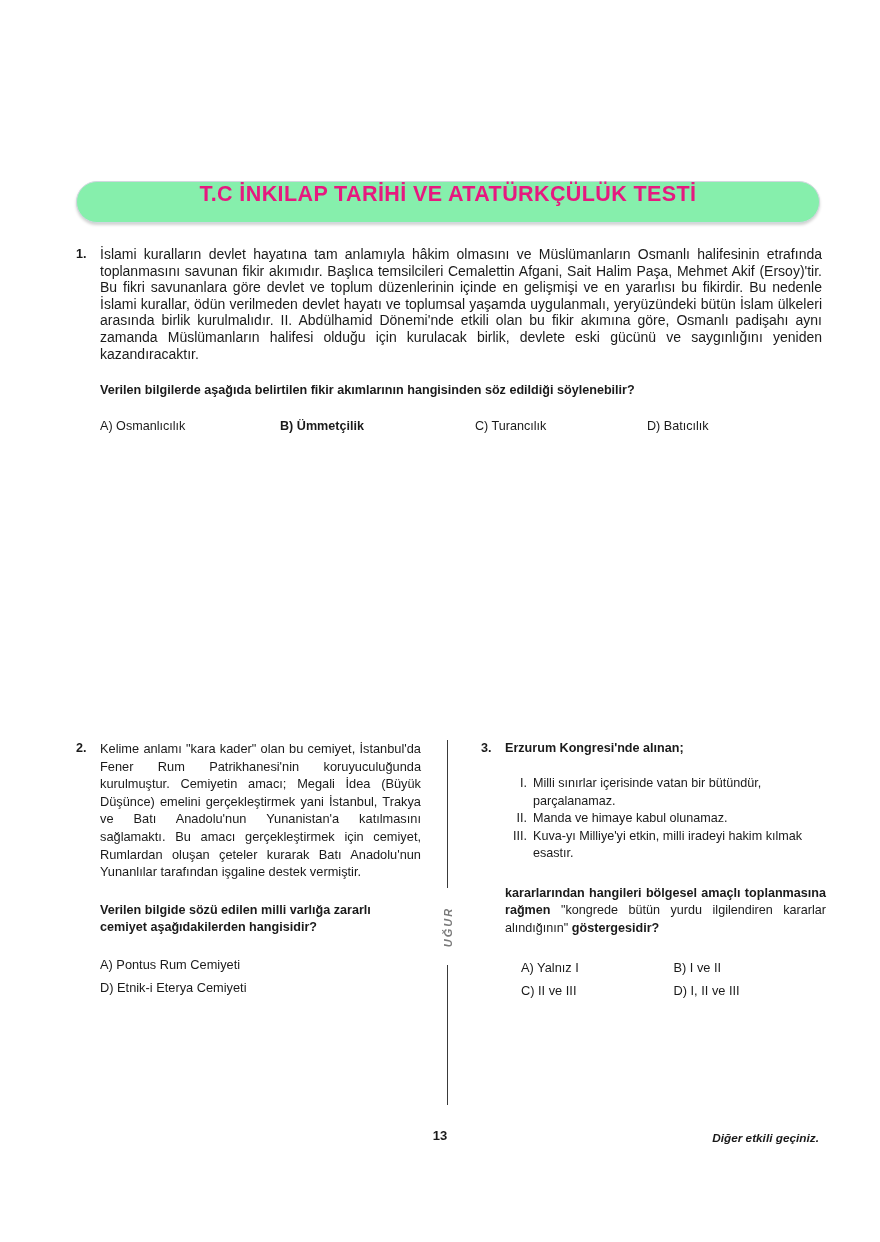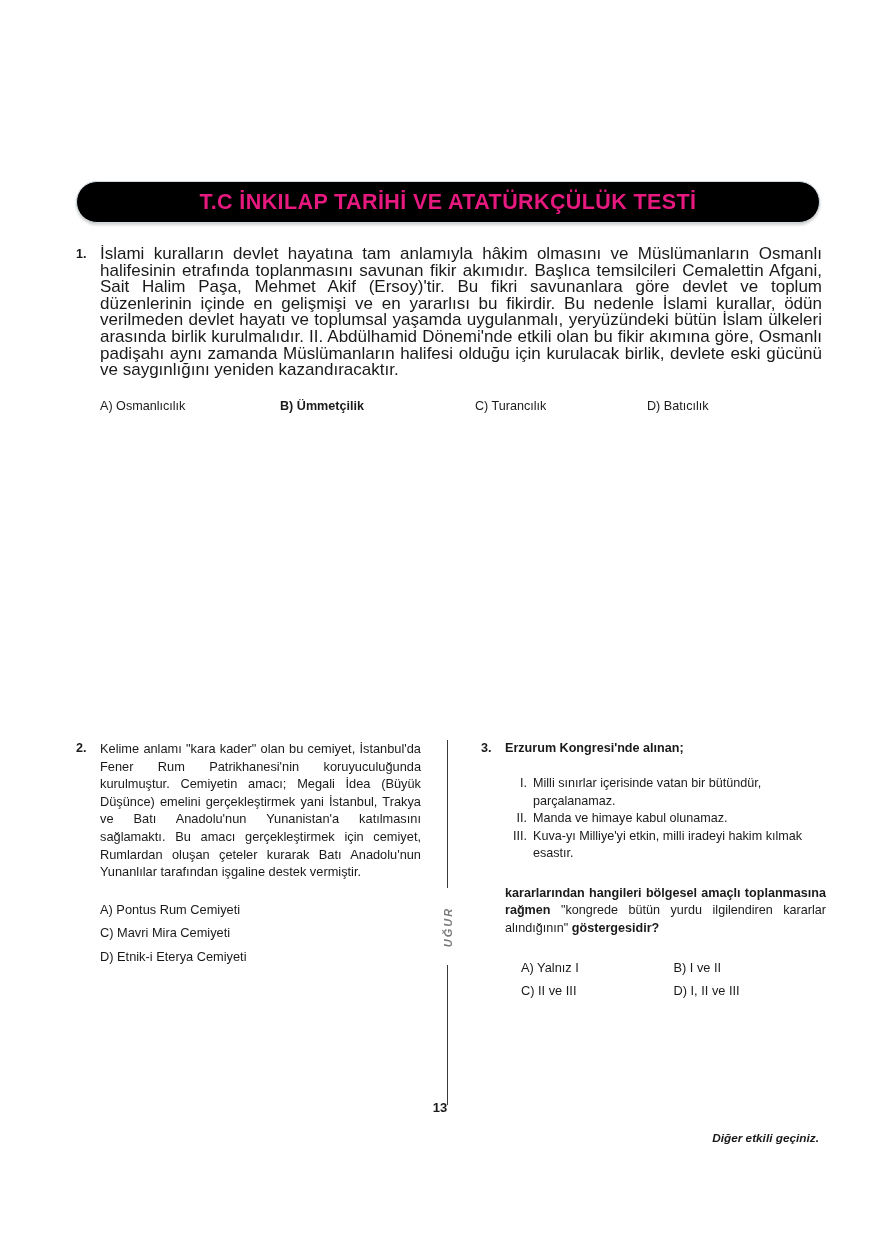--- a/index.html
+++ b/index.html
@@ -25,26 +25,26 @@
   }
 
   
   .title-banner {
     position: absolute;
     left: 76px;
     top: 181px;
     width: 744px;
     height: 42px;
     box-sizing: border-box;
-    background: #000000;
+    background: #86efac;
     border: 1px solid #cfd8de;
     border-radius: 21px;
     box-shadow: 0 2px 3px rgba(0,0,0,0.18);
     display: flex;
-    align-items: center;
+    align-items: flex-start;
     justify-content: center;
   }
   .title-text {
     color: #e6197f;
     font-size: 21.5px;
     font-weight: bold;
     letter-spacing: 0.4px;
     white-space: nowrap;
   }
 
@@ -62,21 +62,21 @@
     flex: 0 0 24px;
     font-size: 12.6px;
     font-weight: bold;
     line-height: 16.6px;
     padding-top: 0px;
   }
   .q-body {
     flex: 1 1 auto;
   }
   .para {
-    font-size: 17px;
+    font-size: 14px;
     line-height: 16.6px;
     text-align: justify;
     margin: 0;
   }
   .para-justify-narrow {
     font-size: 12.8px;
     line-height: 17.6px;
     text-align: justify;
     margin: 0;
   }
@@ -173,21 +173,21 @@
     letter-spacing: 2px;
     color: #7a7a7a;
     transform: rotate(-90deg);
     white-space: nowrap;
   }
 
   
   .page-number {
     position: absolute;
     left: 0;
-    top: 1100px;
+    top: 1128px;
     width: 880px;
     text-align: center;
     font-size: 13px;
     font-weight: bold;
   }
   .footer-note {
     position: absolute;
     right: 61px;
     top: 1131px;
     font-size: 11.8px;
@@ -202,38 +202,39 @@
 
   <div class="title-banner">
     <div class="title-text">T.C İNKILAP TARİHİ VE ATATÜRKÇÜLÜK TESTİ</div>
   </div>
 
   <div class="q-block" style="left:76px; top:246px; width:746px;">
     <div class="q-row">
       <div class="q-num">1.</div>
       <div class="q-body">
         <p class="para">İslami kuralların devlet hayatına tam anlamıyla hâkim olmasını ve Müslümanların Osmanlı halifesinin etrafında toplanmasını savunan fikir akımıdır. Başlıca temsilcileri Cemalettin Afgani, Sait Halim Paşa, Mehmet Akif (Ersoy)'tir. Bu fikri savunanlara göre devlet ve toplum düzenlerinin içinde en gelişmişi ve en yararlısı bu fikirdir. Bu nedenle İslami kurallar, ödün verilmeden devlet hayatı ve toplumsal yaşamda uygulanmalı, yeryüzündeki bütün İslam ülkeleri arasında birlik kurulmalıdır. II. Abdülhamid Dönemi'nde etkili olan bu fikir akımına göre, Osmanlı padişahı aynı zamanda Müslümanların halifesi olduğu için kurulacak birlik, devlete eski gücünü ve saygınlığını yeniden kazandıracaktır.</p>
+        <p class="prompt" style="margin-top:20px;">Verilen bilgilerde aşağıda belirtilen fikir akımlarının hangisinden söz edildiği söylenebilir?</p>
         <div class="opts-inline" style="margin-top:19px;">
           <div class="opt" style="width:180px;">A) Osmanlıcılık</div>
           <div class="opt" style="width:195px;font-weight:bold;">B) Ümmetçilik</div>
           <div class="opt" style="width:172px;">C) Turancılık</div>
           <div class="opt" style="flex:1 1 auto;">D) Batıcılık</div>
         </div>
       </div>
     </div>
   </div>
 
   <div class="q-block" style="left:76px; top:740px; width:345px;">
     <div class="q-row">
       <div class="q-num">2.</div>
       <div class="q-body">
         <p class="para-justify-narrow">Kelime anlamı "kara kader" olan bu cemiyet, İstanbul'da Fener Rum Patrikhanesi'nin koruyuculuğunda kurulmuştur. Cemiyetin amacı; Megali İdea (Büyük Düşünce) emelini gerçekleştirmek yani İstanbul, Trakya ve Batı Anadolu'nun Yunanistan'a katılmasını sağlamaktı. Bu amacı gerçekleştirmek için cemiyet, Rumlardan oluşan çeteler kurarak Batı Anadolu'nun Yunanlılar tarafından işgaline destek vermiştir.</p>
+        <p class="prompt" style="margin-top:21px;">Verilen bilgide sözü edilen milli varlığa zararlı cemiyet aşağıdakilerden hangisidir?</p>
         <div class="opt-stack" style="margin-top:17px;">
           <div class="opt">A) Pontus Rum Cemiyeti</div>
-          <div class="opt">C) Mavri Mira Cemiyeti</div>
           <div class="opt">D) Etnik-i Eterya Cemiyeti</div>
         </div>
       </div>
     </div>
   </div>
 
   <div class="divider">
     <div class="seg seg-top"></div>
     <div class="brand">UĞUR</div>
     <div class="seg seg-bot"></div>

